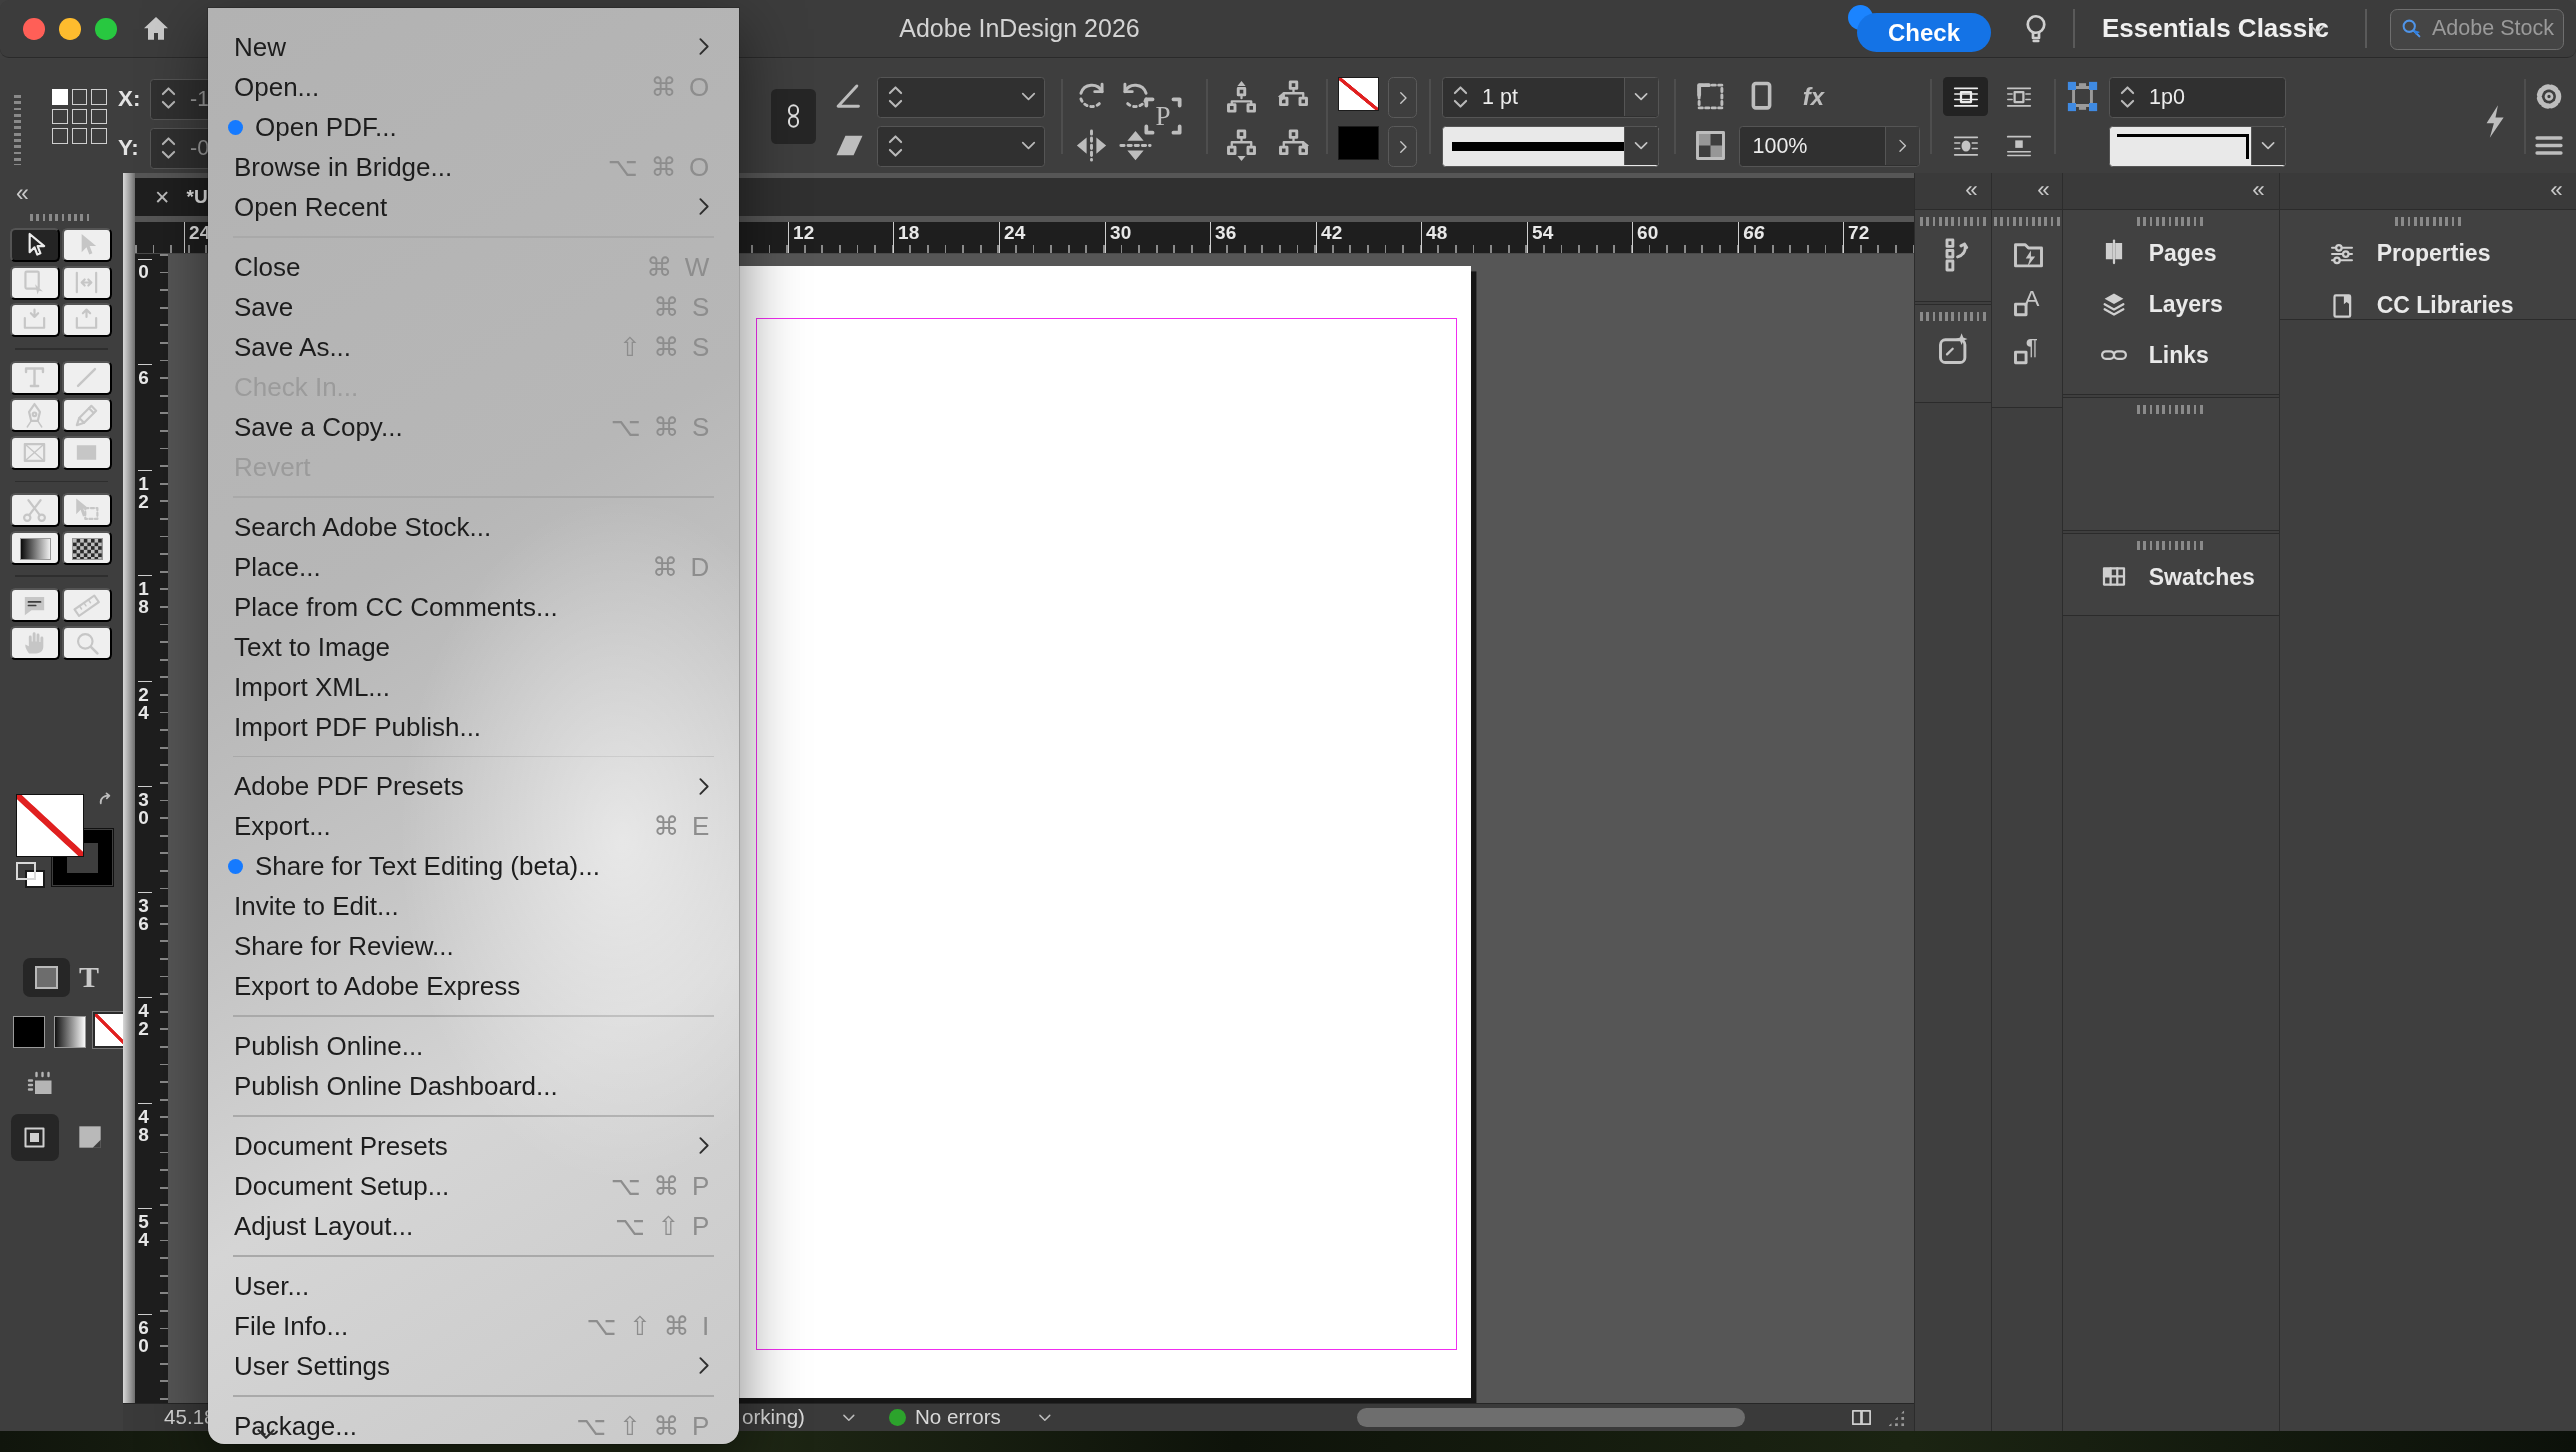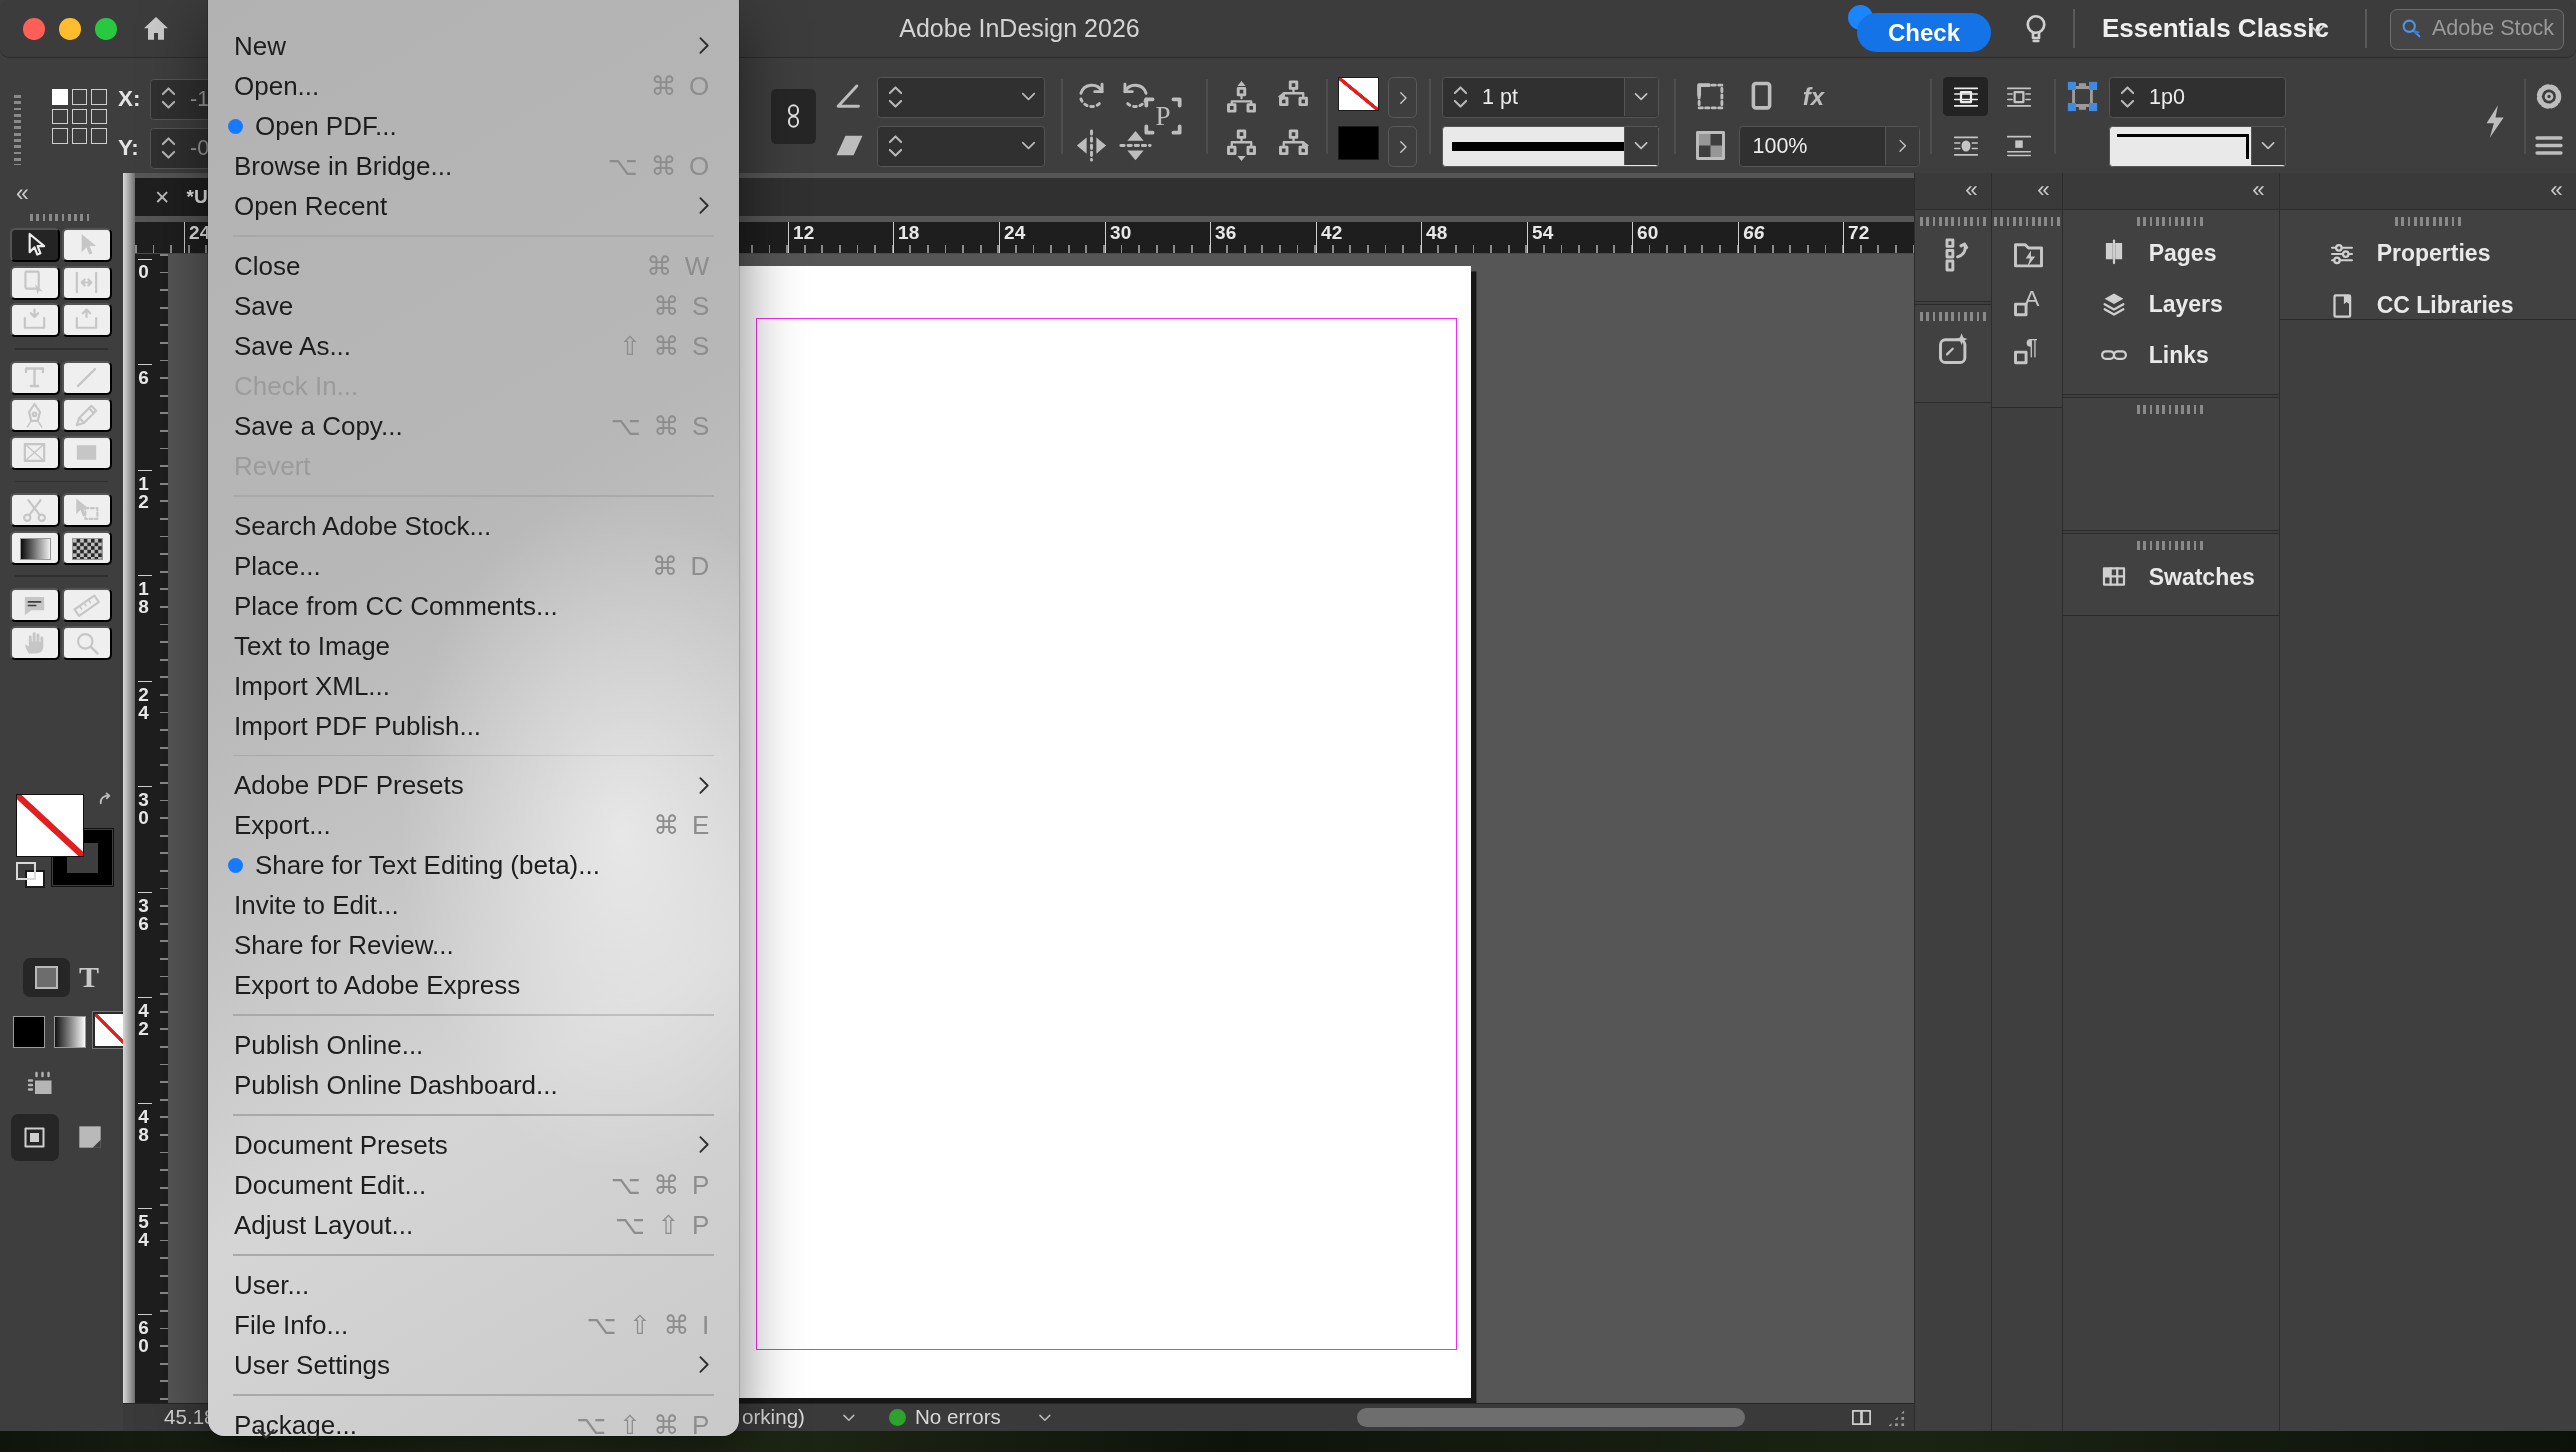--- a/index.html
+++ b/index.html
@@ -123,24 +123,24 @@
   .dhead .cl{position:absolute;right:12.5px;top:3.6px;font-size:22.4px;color:#c9c9c9;letter-spacing:1.8px;}
   .dgroup{position:absolute;left:0;right:0;border-top:1.8px solid #2b2b2b;border-bottom:1.8px solid #2b2b2b;background:#414141;}
   .hgrip{height:9px;margin:7.2px auto 1.8px;width:68px;background-image:repeating-linear-gradient(to right,#8a8a8a 0 2.7px,transparent 2.7px 6.3px);}
   .drow{position:relative;height:51px;display:flex;align-items:center;color:#e9e9e9;font-size:23px;font-weight:bold;}
   .drow .ic{width:30px;height:30px;margin:0 19.7px 0 36px;color:#cfcfcf;flex:none}
   .icbtn{width:39px;height:39px;margin:9px auto;color:#c6c6c6;display:block}
   
   #wallpaper{position:absolute;left:0;top:1431px;width:2576px;height:21.5px;
     background:linear-gradient(90deg,#10150c,#242e18 22%,#0e130a 48%,#1b2412 74%,#0c110a);}
   
-  #file-menu{position:absolute;left:208px;top:0;width:531px;height:1436px;border-radius:0 0 16px 16px;
+  #file-menu{position:absolute;left:208px;top:8px;width:531px;height:1436px;border-radius:0 0 16px 16px;
     background:linear-gradient(150deg,#b2b2b2 0%,#b7b7b7 38%,#c4c4c4 55%,#d5d5d5 72%,#c9c9c9 100%);
     box-shadow:0 21.5px 63px rgba(0,0,0,.5), 0 0 0 0.9px rgba(0,0,0,.18);
-    padding-top:26px;box-sizing:border-box;}
+    padding-top:19px;box-sizing:border-box;}
   #file-menu::before{content:"";position:absolute;inset:0;border-radius:inherit;
     background:radial-gradient(ellipse 60% 34% at 78% 58%,rgba(255,255,255,.55),rgba(255,255,255,0) 70%);pointer-events:none;}
   .mi{position:relative;height:40px;color:#1d1d1d;font-size:26px;}
   .mi .lbl{position:absolute;left:26px;top:0;line-height:40px;white-space:nowrap;}
   .mi.dot .lbl{left:47px;}
   .mi .dotmark{display:none;position:absolute;left:19.7px;top:12.5px;width:15px;height:15px;border-radius:50%;background:#157aff;}
   .mi.dot .dotmark{display:block;}
   .mi .sc{position:absolute;right:27px;top:0;line-height:40px;color:#8d8d8d;letter-spacing:2.7px;white-space:nowrap;}
   .mi .sub{display:none;position:absolute;right:23px;top:7.2px;width:25px;height:25px;color:#2e2e2e;}
   .mi.sub .sub{display:block;}
@@ -1105,21 +1105,21 @@
         <span class="lbl">Document Presets</span>
         <span class="sc"></span>
         <span class="sub ic">
           <svg viewBox="0 0 24 24" fill="none" stroke="currentColor" stroke-width="1.8" stroke-linecap="round" stroke-linejoin="round">
             <path d="M9 5l7 7-7 7"></path>
           </svg>
         </span>
       </div>
       <div class="mi">
 
-        <span class="lbl">Document Edit...</span>
+        <span class="lbl">Document Setup...</span>
         <span class="sc">⌥ ⌘ P</span>
 
       </div>
       <div class="mi">
 
         <span class="lbl">Adjust Layout...</span>
         <span class="sc">⌥ ⇧ P</span>
 
       </div>
       <div class="msep"></div>

